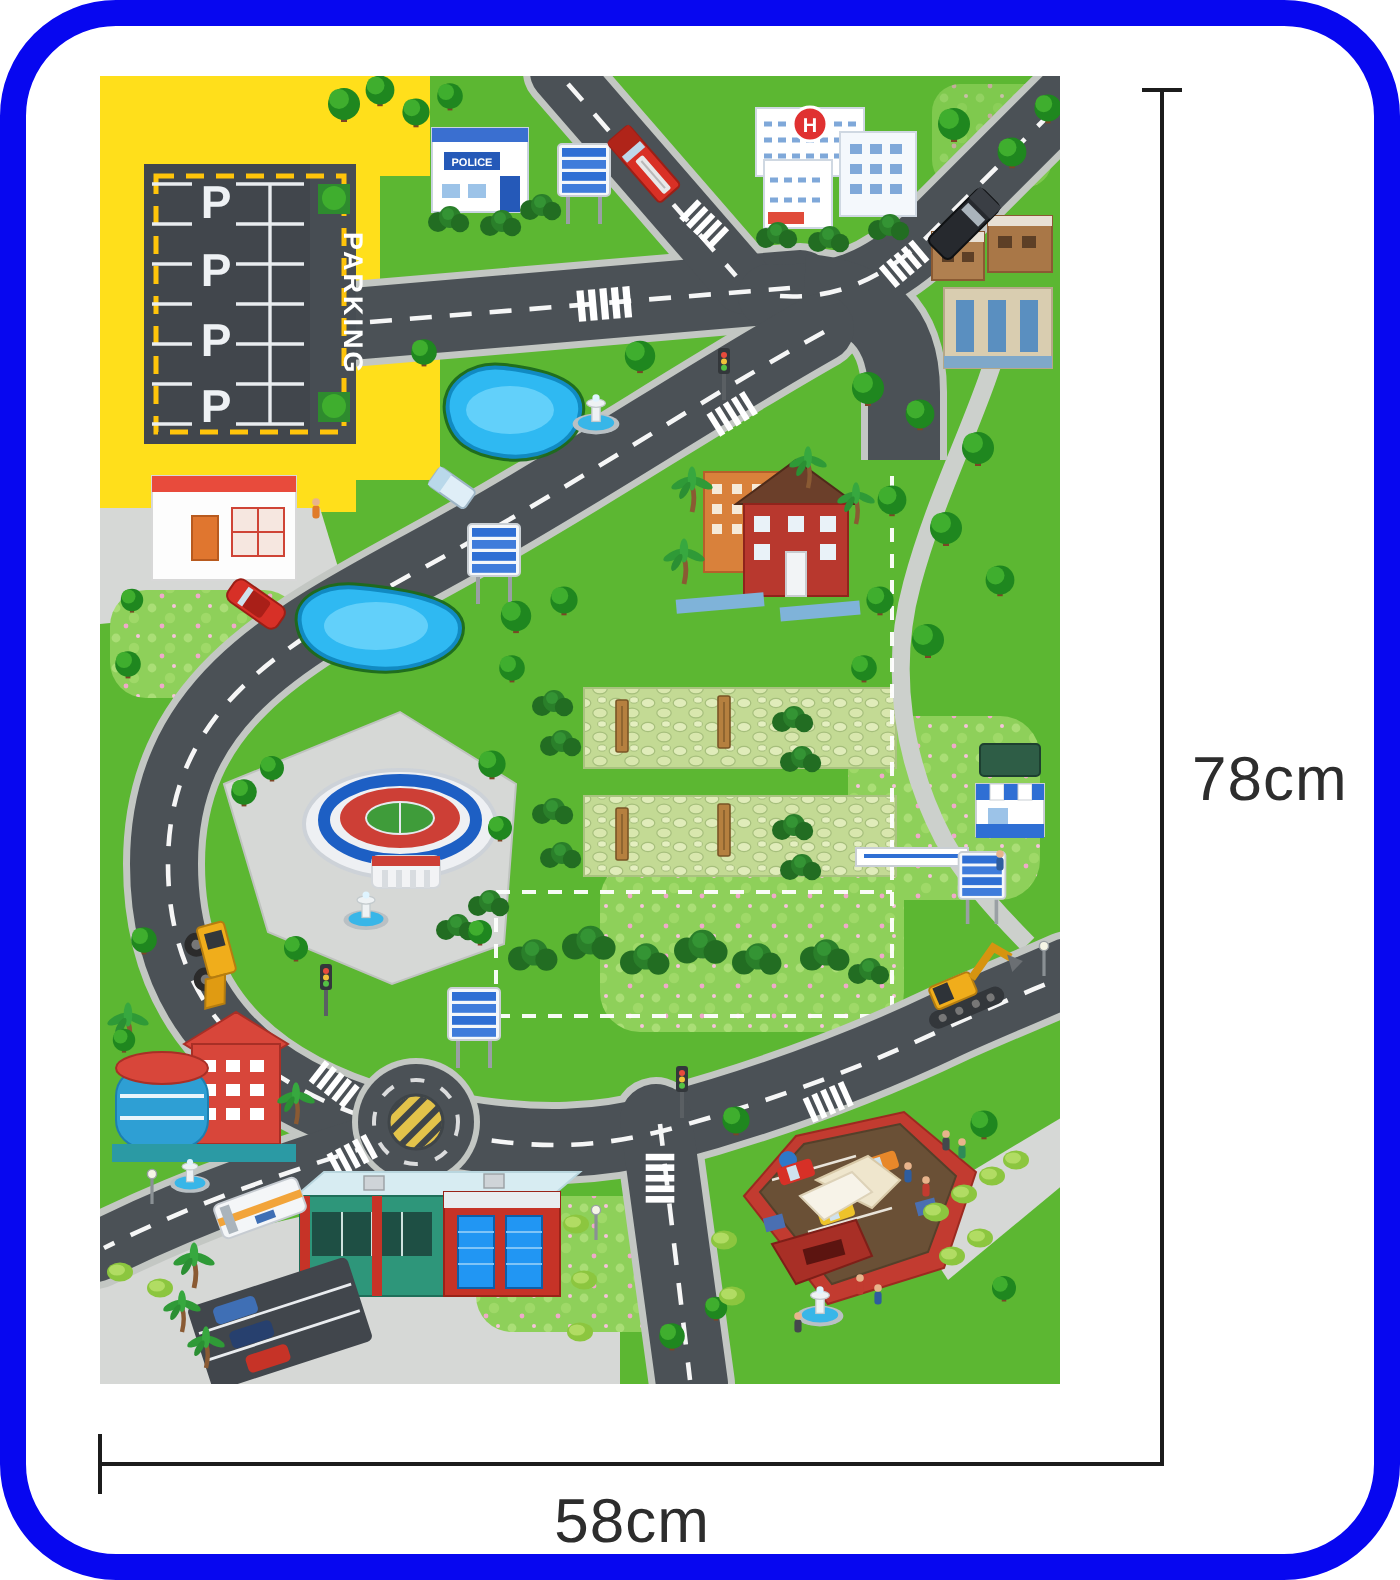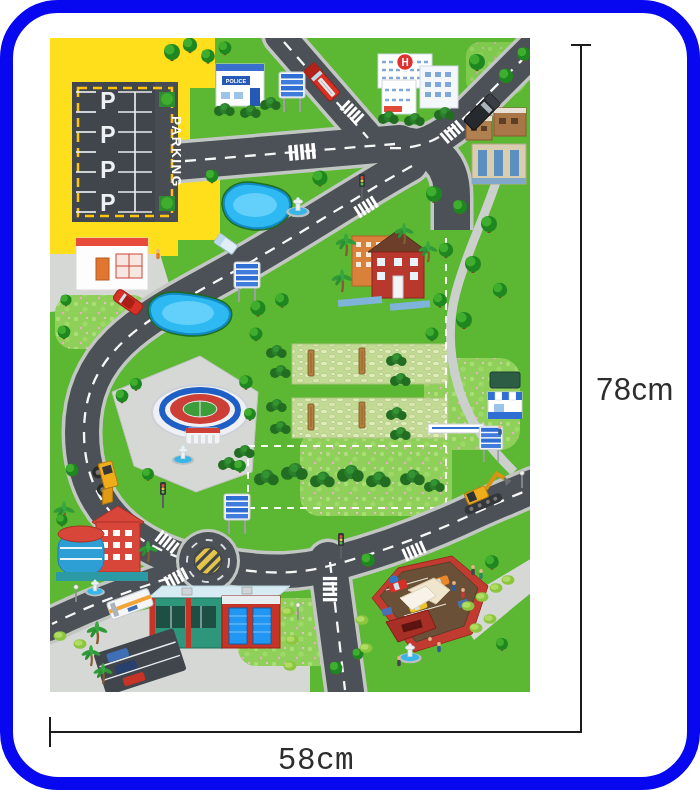--- a/index.html
+++ b/index.html
@@ -3,21 +3,21 @@
 <meta charset="utf-8">
 <style>
   html,body{margin:0;padding:0;background:#fff;}
   #stage{position:relative;width:700px;height:790px;background:#fff;overflow:hidden;
          font-family:"Liberation Sans","DejaVu Sans",sans-serif;}
   #frame{position:absolute;left:0;top:0;width:674px;height:764px;
          border:13px solid #0707f0;border-radius:58px;pointer-events:none;}
   #mat{position:absolute;left:50px;top:38px;width:480px;height:654px;}
   .dimline{position:absolute;background:#1c1c1c;}
   .dimlabel{position:absolute;color:#2d2d2d;font-size:31px;letter-spacing:0.5px;}
-  #h-label{left:50px;top:743px;width:532px;text-align:center;font-family:Liberation Mono, monospace;}
+  #h-label{left:50px;top:743px;width:532px;text-align:center;}
   #v-label{left:596px;top:340px;margin-top:32px;}
   text{font-family:"Liberation Sans","DejaVu Sans",sans-serif;}
 </style>
 </head>
 <body>
 
 <div id="stage">
 
   <div id="frame"></div>
 

